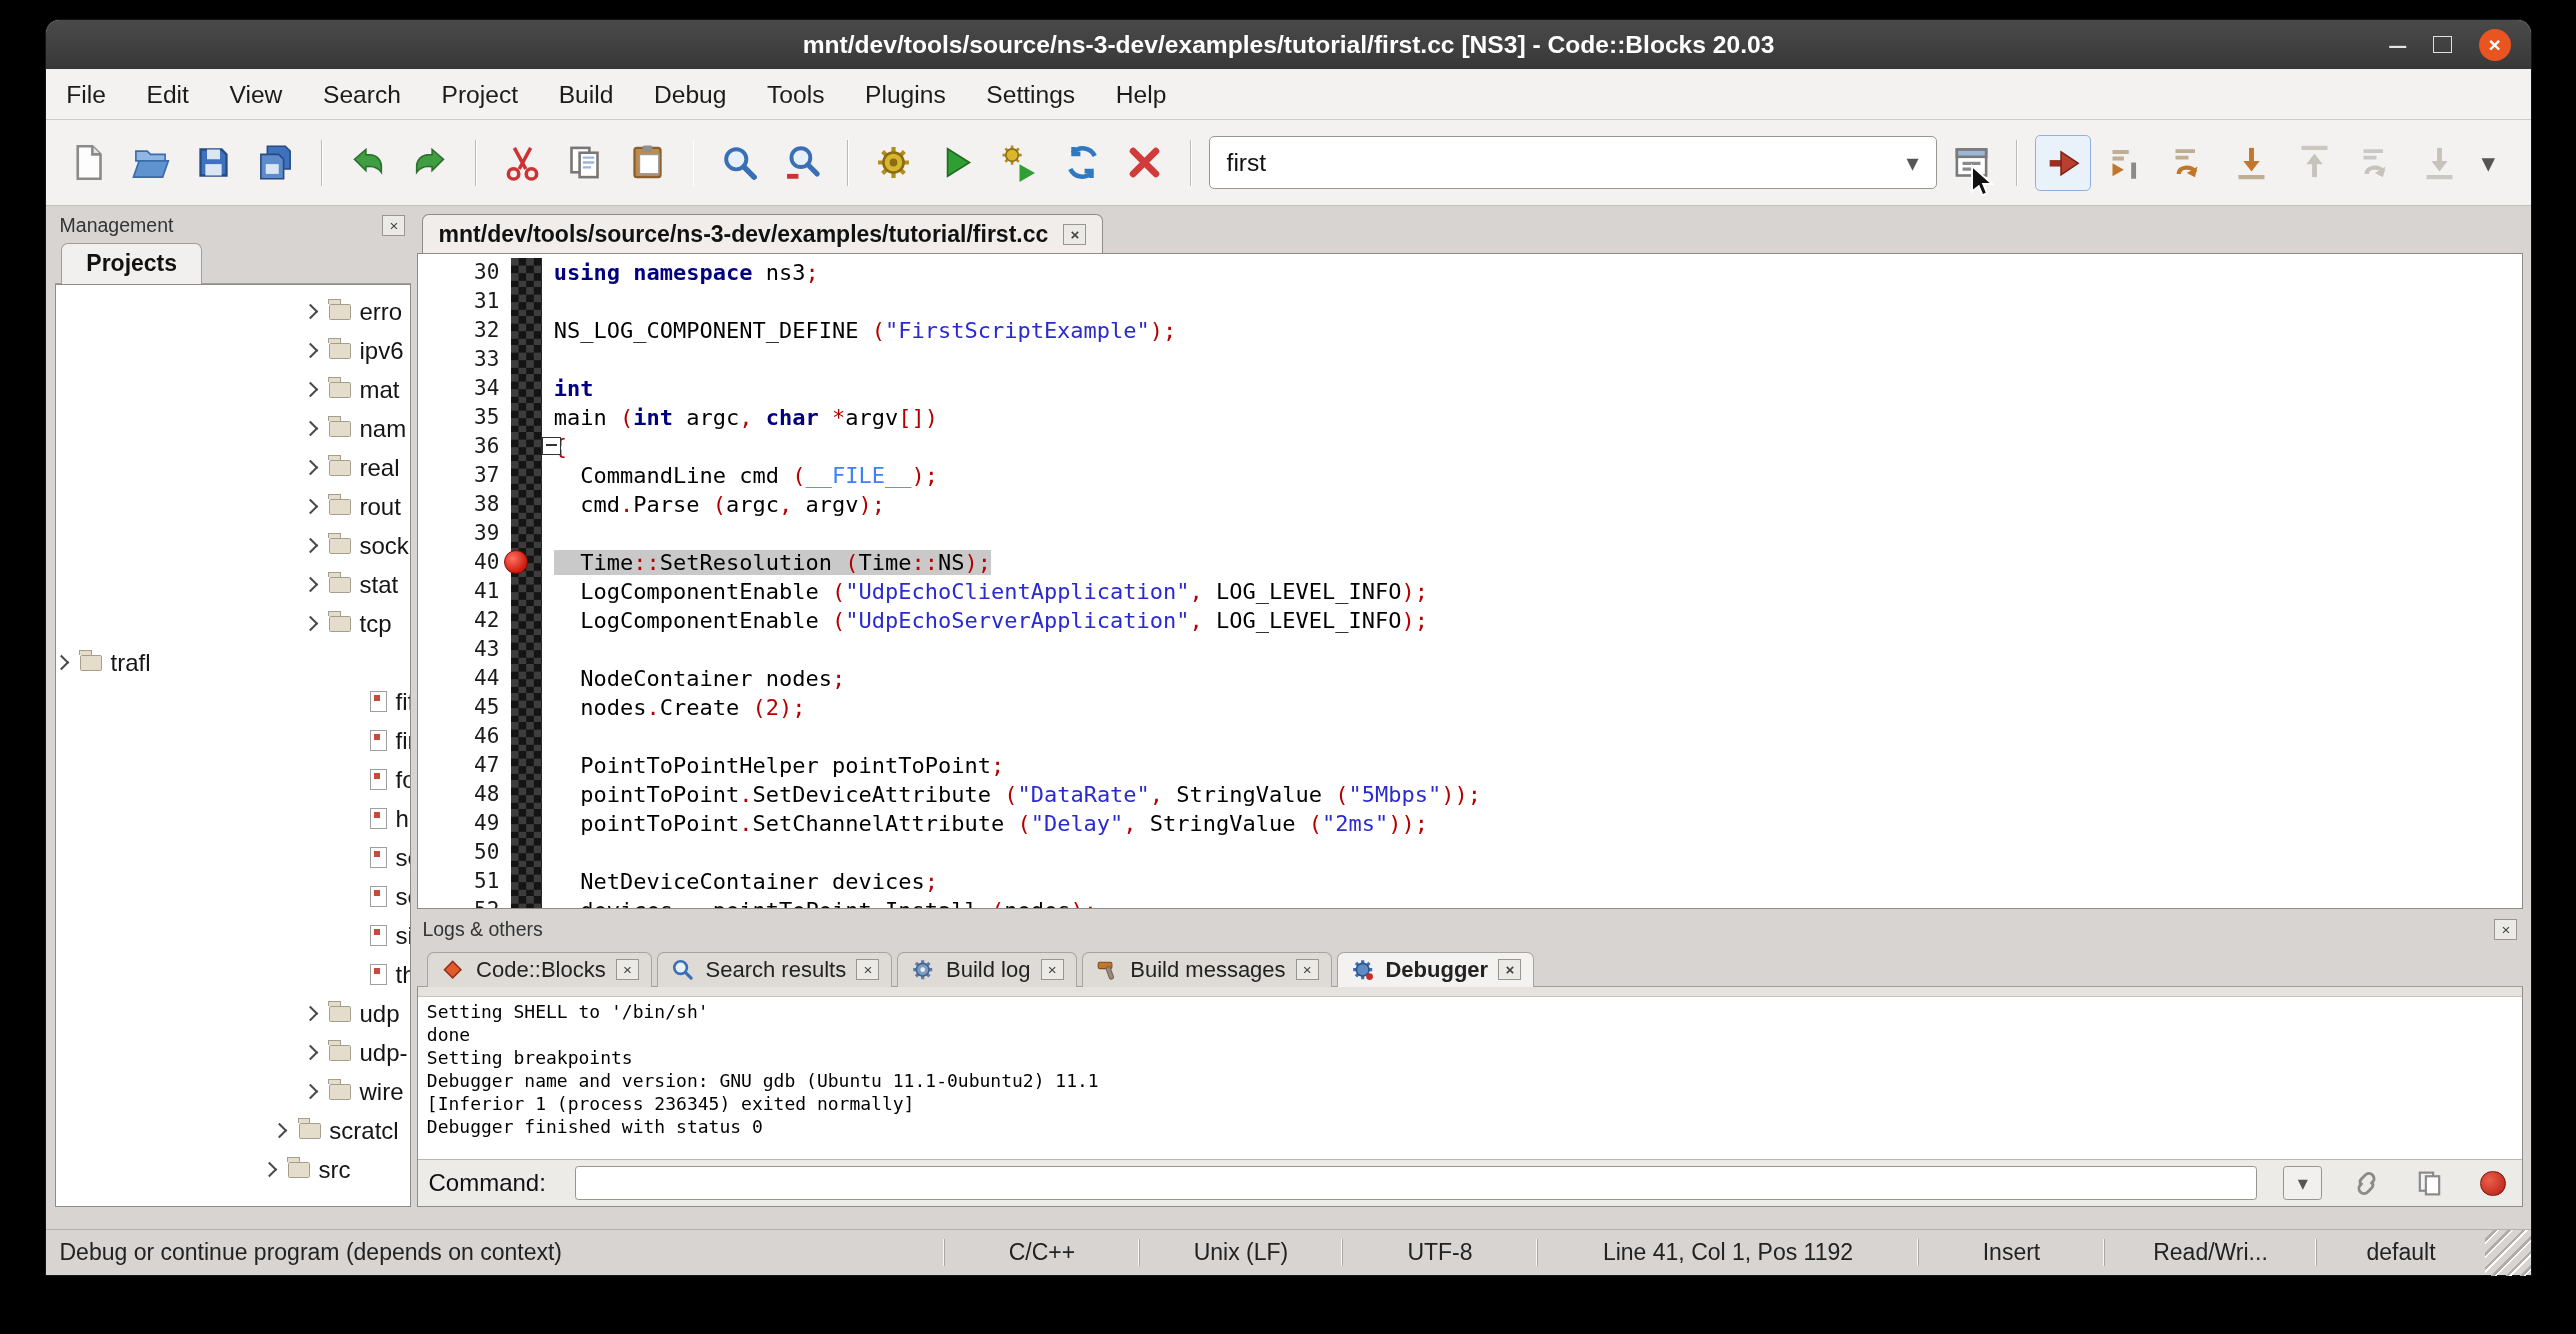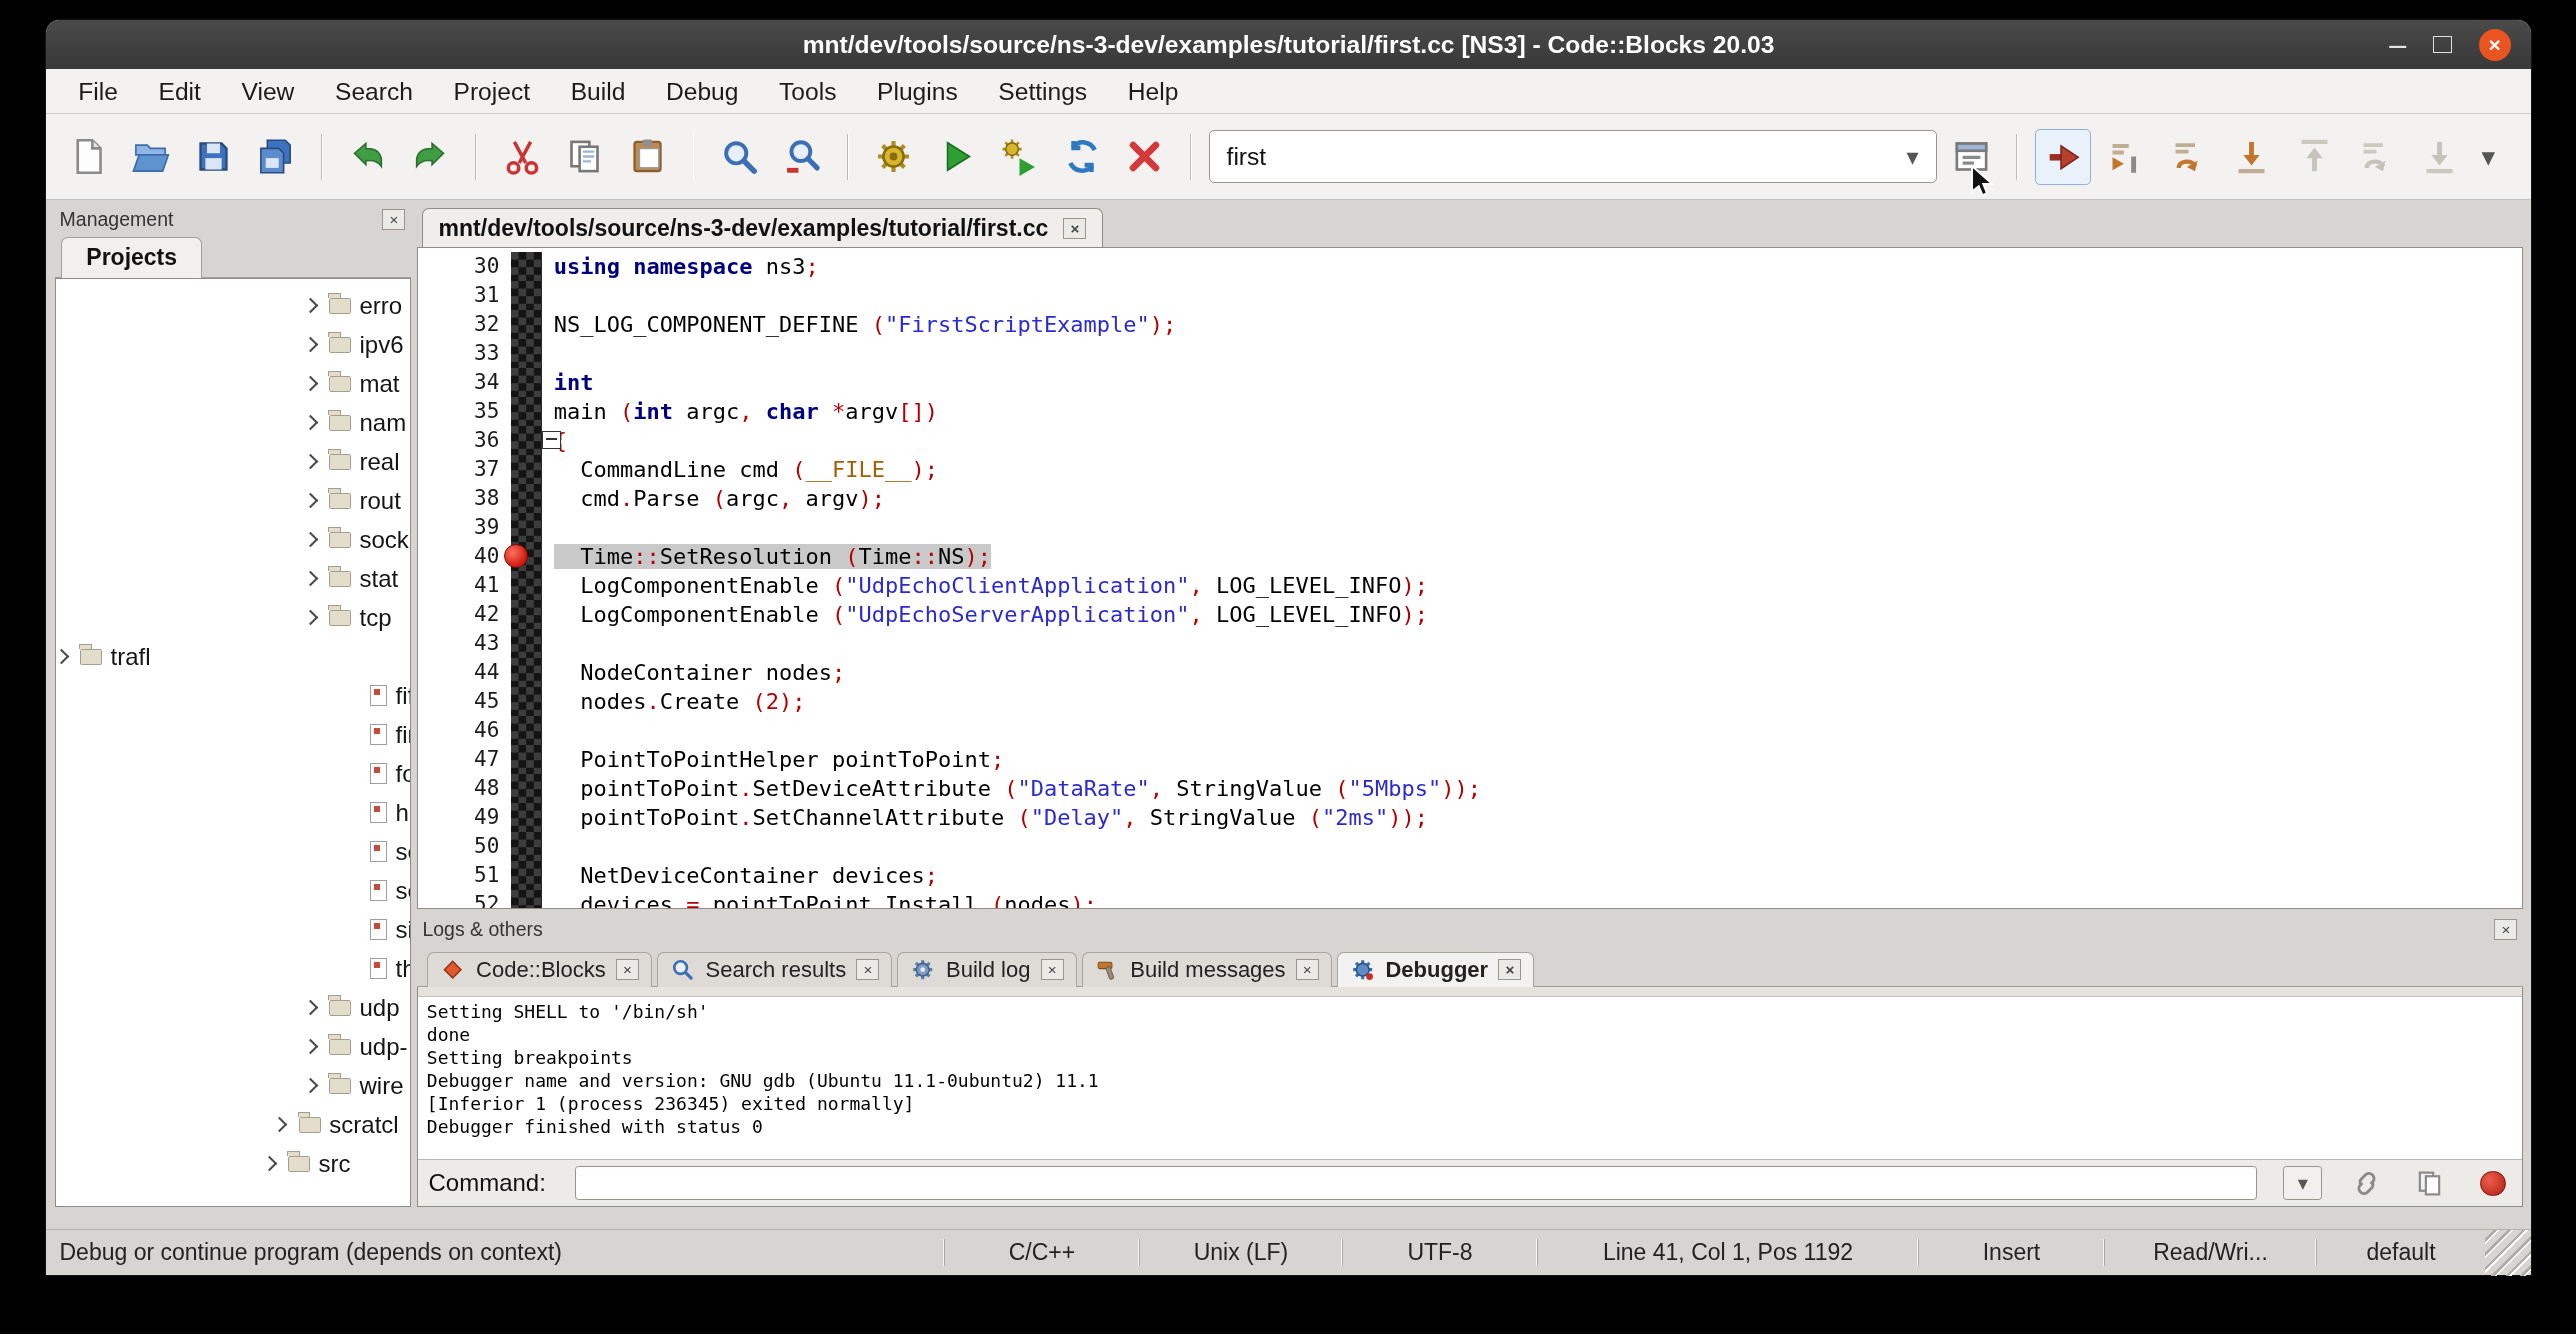--- a/index.html
+++ b/index.html
@@ -13,22 +13,22 @@
   .titlebar{height:49px;background:linear-gradient(#4a4a4a,#383838);border-radius:13.5px 13.5px 0 0;
             position:relative;display:flex;align-items:center;justify-content:center;flex:none}
   .title{color:#fff;font-weight:bold;font-size:24.6px}
   .winctl{position:absolute;right:20.3px;top:0;height:100%;display:flex;align-items:center;gap:27px}
   .btn-min{color:#e4e4e4;font-size:30.5px;line-height:17px;cursor:default}
   .maxbox{display:block;width:18.6px;height:17px;border:1.7px solid #e0e0e0}
   .btn-close{width:32px;height:32px;border-radius:50%;background:#e95420;color:#fff;font-size:21px;
              font-weight:bold;display:flex;align-items:center;justify-content:center}
 
   
-  .menubar{height:45px;background:#f4f2f0;border-bottom:0.8px solid #cfcbc7;display:flex;align-items:center;
-           padding-left:12px;flex:none}
+  .menubar{height:51px;background:#f4f2f0;border-bottom:0.8px solid #cfcbc7;display:flex;align-items:center;
+           padding-left:0;flex:none}
   .menu-item{padding:0 20.3px;font-size:24.6px;color:#1b1b1b;line-height:51px}
 
   
   .toolbar{height:86px;background:#f4f2f0;border-bottom:0.8px solid #c4c0bc;display:flex;align-items:center;
            padding:0 13.5px;gap:6.8px;flex:none}
   .tbtn{width:56px;height:56px;display:flex;align-items:center;justify-content:center;border-radius:5.1px;flex:none}
   .tbtn svg{width:39px;height:39px;display:block}
   .tbtn.dim svg{opacity:.55}
   .tbtn.hovered{border:0.8px solid #8fb0dd;background:#e9f1fb}
   .sep{width:1.7px;height:46px;background:#bdb9b5;border-right:0.8px solid #fff;margin:0 10.2px;flex:none}
@@ -70,21 +70,21 @@
 
   
   .editor{flex:1;background:#fff;border:0.8px solid #8f8b86;overflow:hidden;position:relative;
           font-family:"DejaVu Sans Mono",monospace;font-size:22px;padding-top:3.4px;min-height:0}
   .cl{display:flex;height:29px;line-height:29px;position:relative}
   .ln{width:93px;text-align:right;padding-right:12px;color:#1a1a1a;flex:none;font-size:21px}
   .mk{width:30.5px;flex:none;background:conic-gradient(#141414 25%,#3d3d3d 0 50%,#141414 0 75%,#3d3d3d 0) 0 0/15.2px 15.2px}
   .code{padding-left:12px;white-space:pre}
   .c-k{color:#000080;font-weight:bold}
   .c-s{color:#2a2ad0}
-  .c-m{color:#a16207}
+  .c-m{color:#3b82f6}
   .c-p{color:#b40000}
   .c-n{color:#b40000}
   .c-t{color:#000}
   .hl{background:#c9c9c9}
   .bpmark{position:absolute;left:86px;top:2.5px;width:24px;height:24px;border-radius:50%;
           background:radial-gradient(circle at 35% 35%,#ff7160,#cc1a0e 70%);border:1.7px solid #7a0b04}
   .foldbox{position:absolute;left:124px;top:5.1px;width:18.6px;height:18.6px;background:#fff;border:1.7px solid #333}
   .foldbox::after{content:"";position:absolute;left:2.5px;right:2.5px;top:6px;height:2.5px;background:#333}
 
   

